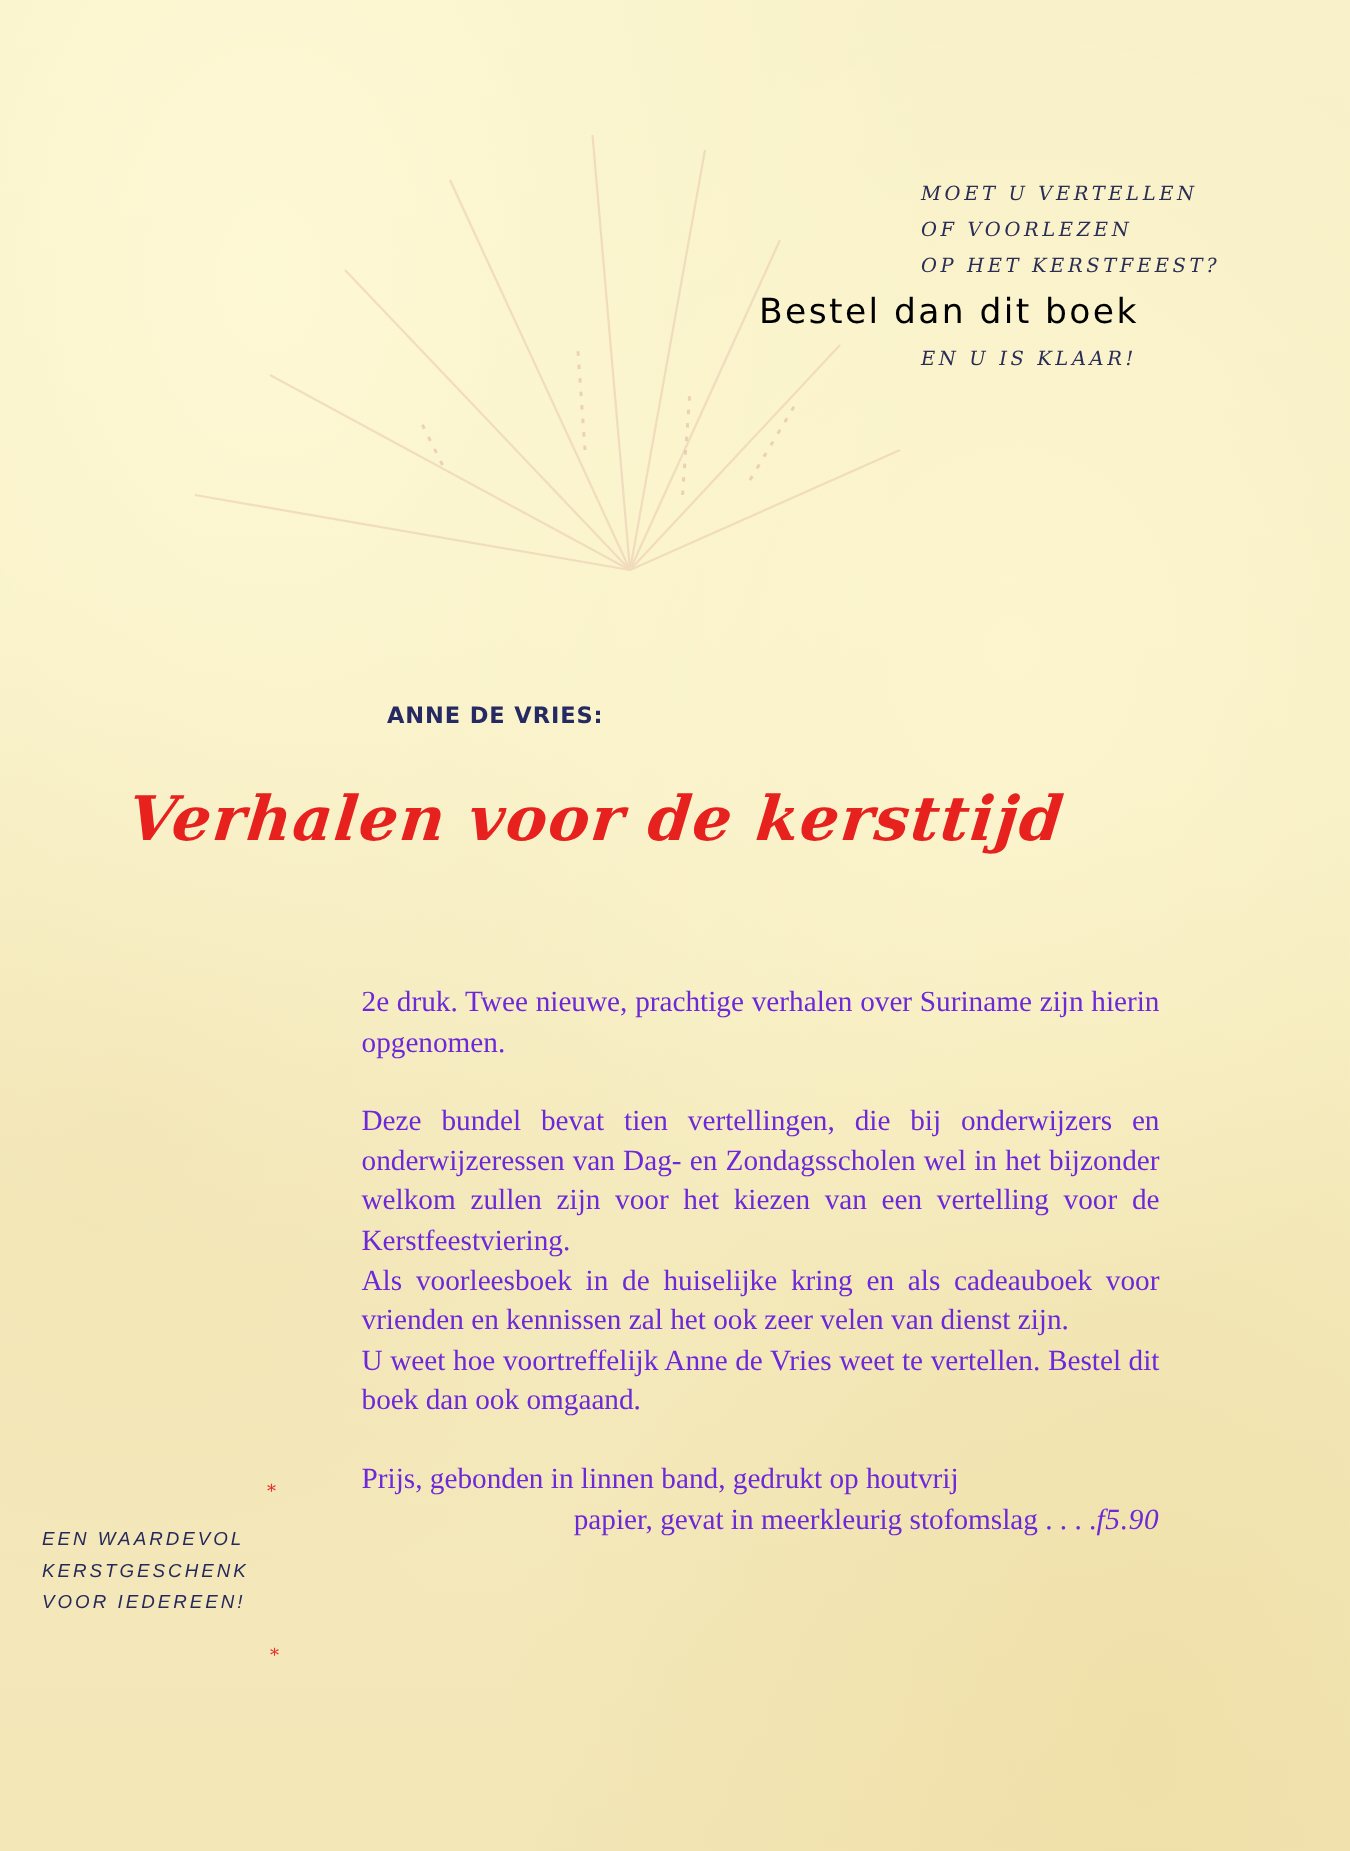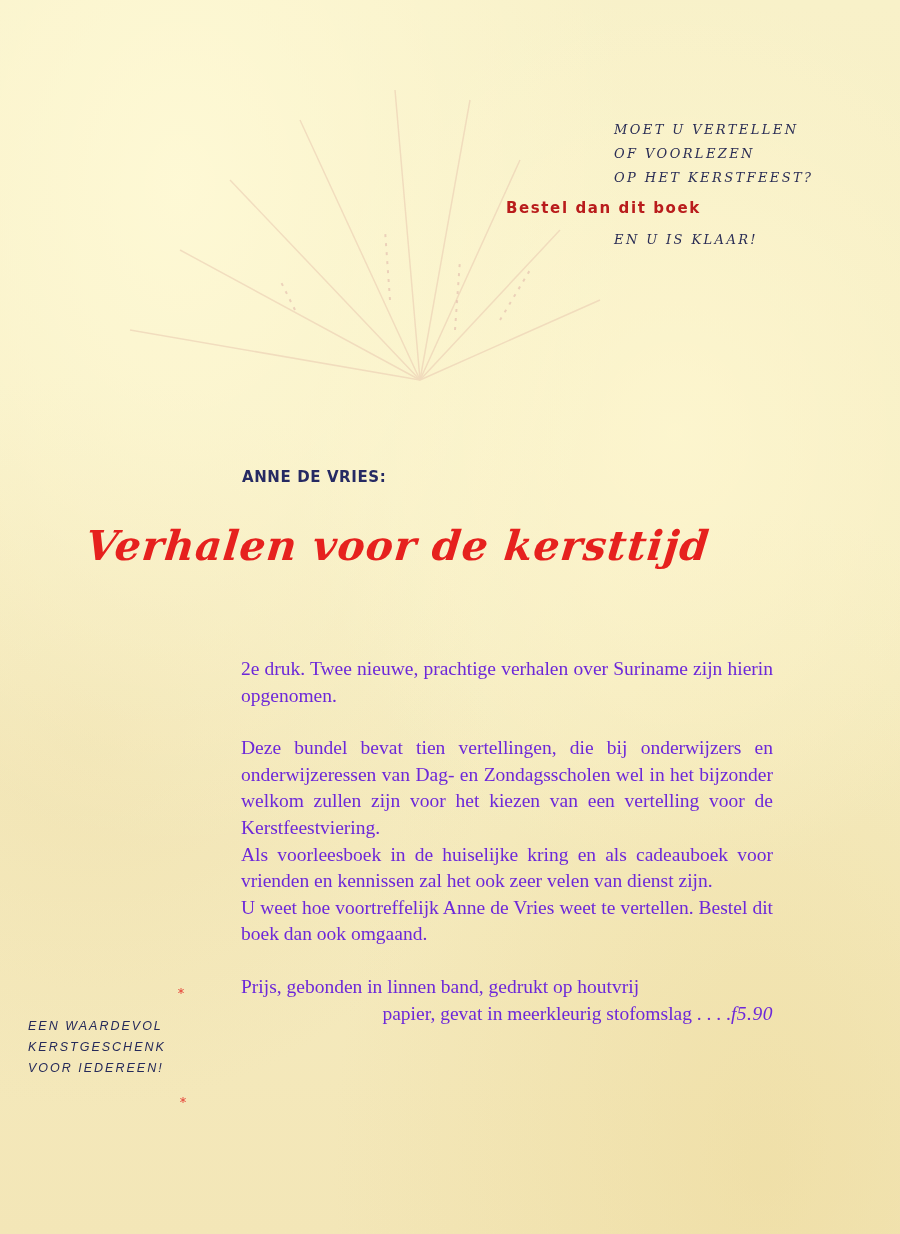--- a/index.html
+++ b/index.html
@@ -18,27 +18,27 @@
   .promo {
     position: absolute; left: 500px; top: 118px; width: 340px;
   }
   .promo .q {
     position: relative; left: 114px;
     font-family: "DejaVu Serif", serif; font-style: italic;
     font-size: 13px; letter-spacing: 2.4px; color: #2a2d55; line-height: 24px;
     white-space: nowrap;
   }
   .promo .cta {
-    font-family: "DejaVu Sans", sans-serif; font-weight: bold;
-    color: #b91c1c; font-size: 15px; letter-spacing: 1.6px; line-height: 40px;
+    font-family: "DejaVu Sans", sans-serif; font-weight: normal;
+    color: #000000; font-size: 23px; letter-spacing: 1.6px; line-height: 40px;
     margin-top: -2px; white-space: nowrap; position: relative; left: 6px;
   }
   .promo .klaar { margin-top: 0; }
   .author {
-    position: absolute; left: 242px; top: 468px;
+    position: absolute; left: 258px; top: 468px;
     font-family: "DejaVu Sans", sans-serif; font-weight: bold;
     font-size: 15px; color: #262a63; letter-spacing: 0.6px;
   }
   .title {
     position: absolute; left: 86px; top: 522px;
     font-family: "DejaVu Serif", serif; font-style: italic; font-weight: bold;
     color: #e6211e; font-size: 41px; letter-spacing: 1px; white-space: nowrap;
     transform: skewX(-6deg);
   }
   .body-text {

